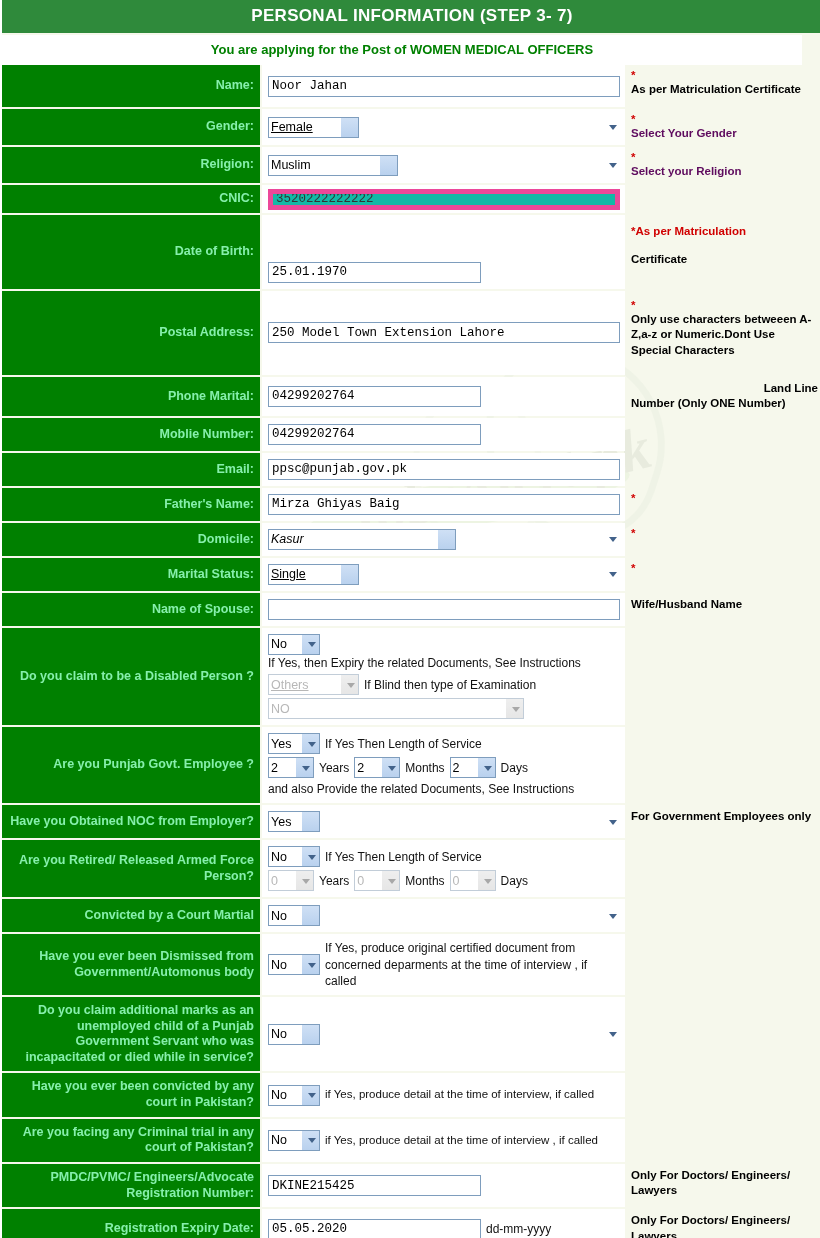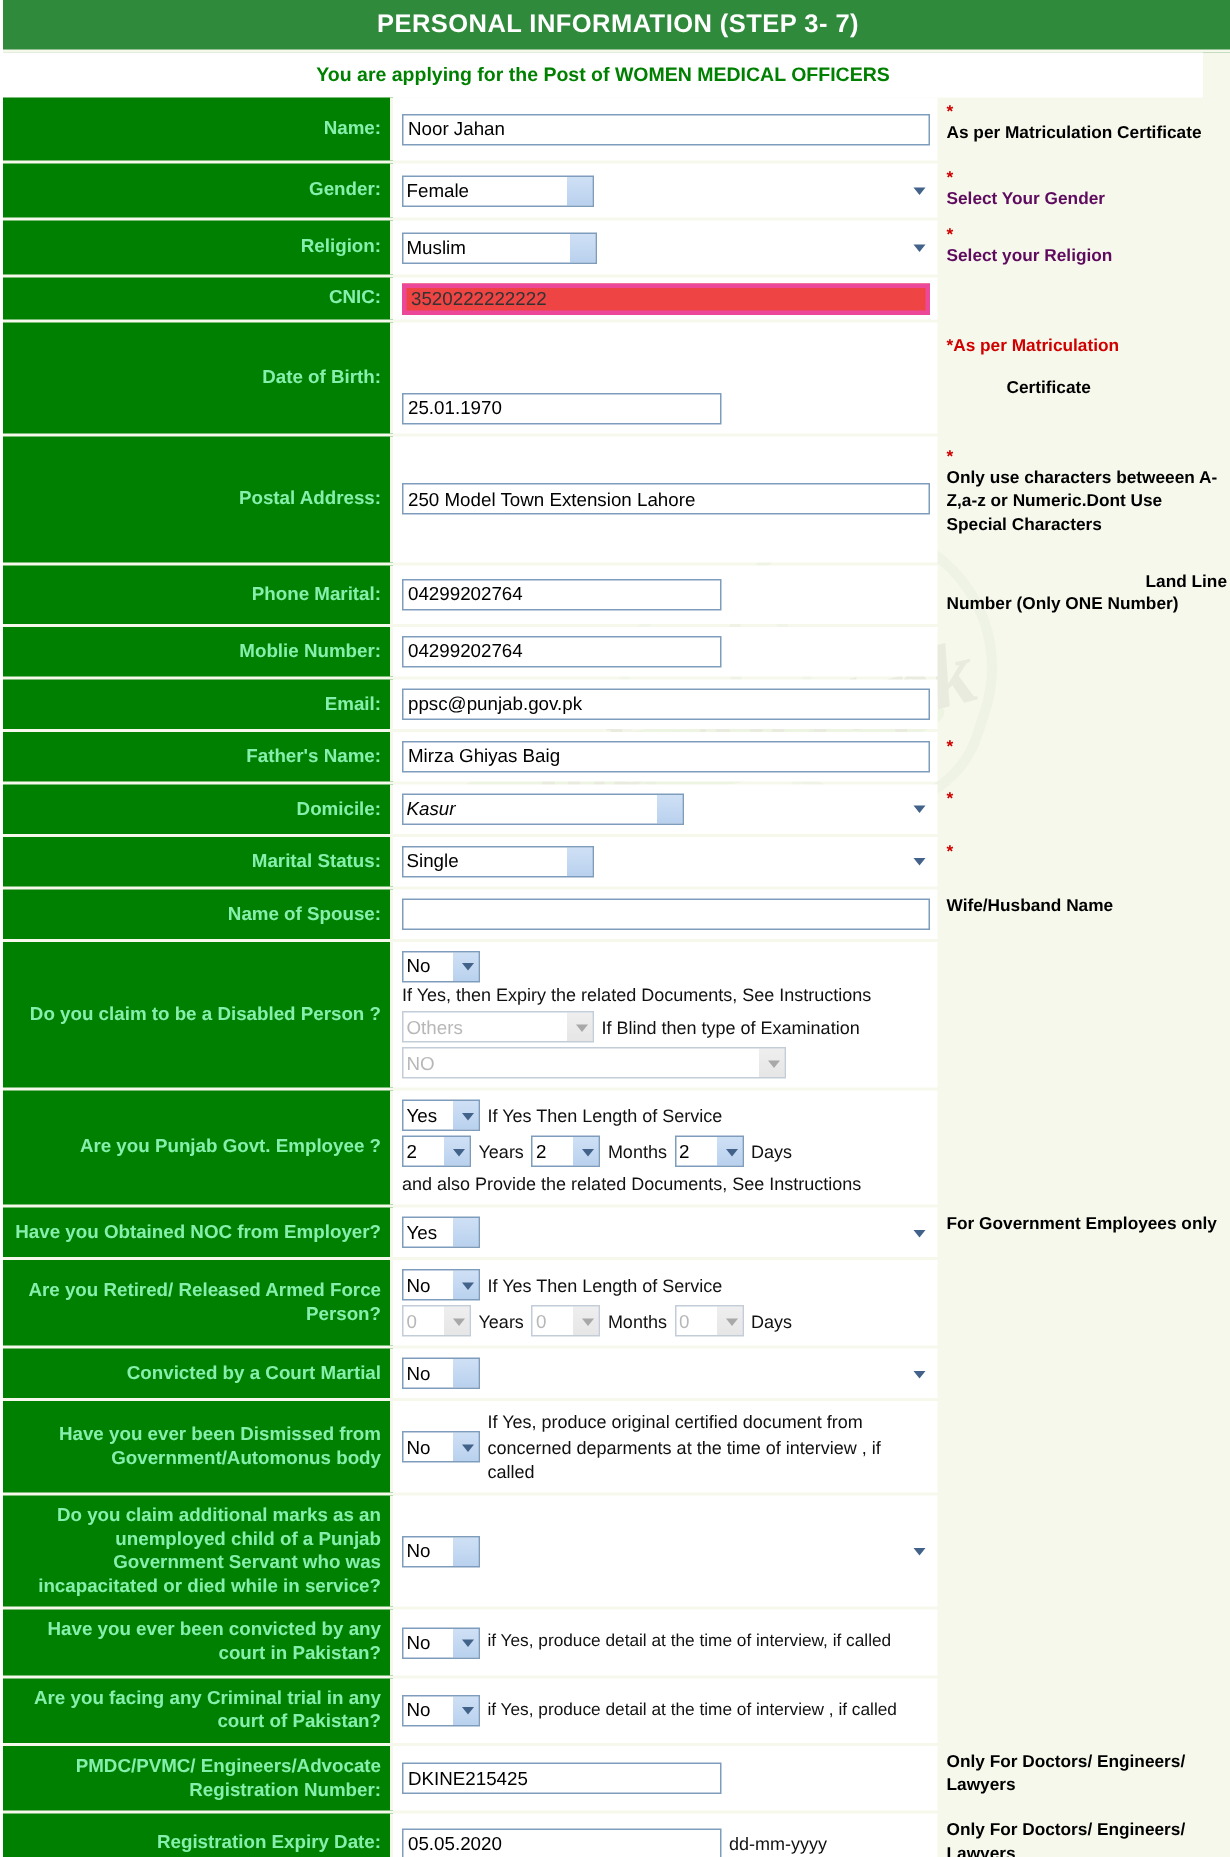--- a/index.html
+++ b/index.html
@@ -140,35 +140,35 @@
     display: flex;
     flex-direction: column;
     justify-content: flex-start;
   }
   .hint.purple { color: #5e0b5e; }
   .hint .star { color: #d00000; font-weight: bold; display:block; line-height: 1.1; }
   .hint .right { text-align: right; }
 
   
   input.txt {
-    font-family: Liberation Sans, sans-serif;
+    font-family: Liberation Mono, monospace;
     font-size: 12.5px;
     color: #000;
     padding: 2px 3px;
     border: 1px solid #7e9dbd;
     background: #fff;
     box-sizing: border-box;
     height: 21px;
   }
   input.txt.w-long { width: 352px; }
   input.txt.w-med  { width: 213px; }
   input.txt[disabled] {
-    background: #ef4444;
+    background: #14b8a6;
     color: #333;
-    border: 3px solid #ec4899;
+    border: 5px solid #ec4899;
   }
   select.sel {
     font-family: "Liberation Sans", sans-serif;
     font-size: 12.5px;
     color: #000;
     border: 1px solid #7e9dbd;
     background: #ffffff;
     height: 21px;
     box-sizing: border-box;
     padding: 1px 2px;
@@ -193,21 +193,21 @@
     margin-top: -2px;
     width: 0; height: 0;
     border-left: 4px solid transparent;
     border-right: 4px solid transparent;
     border-top: 5px solid #42628a;
     pointer-events: none;
   }
   .selwrap.dis .arrow { border-top-color: #a8a8a8; }
   select.w-s  { width: 52px; }
   select.w-xs { width: 46px; }
-  select.w-m  { width: 128px; }
+  select.w-m  { width: 91px; text-decoration: underline; }
   select.w-l  { width: 130px; }
   select.w-xl { width: 188px; font-style: italic; }
   select.w-xxl{ width: 256px; }
 
   .inline { display: flex; align-items: center; flex-wrap: wrap; gap: 0; }
   .inline > * { margin-right: 5px; }
   .note { font-size: 12px; color: #111; }
   .note.small { font-size: 11.5px; }
 </style>
 </head>
@@ -280,21 +280,21 @@
       </div>
     </div>
 
     <div class="row">
       <div class="lbl">Date of Birth:</div>
       <div class="fld" style="min-height:74px;justify-content:flex-end;">
         <input class="txt w-med" type="text" value="25.01.1970" style="">
       </div>
       <div class="hint" style="padding-top:10px;">
         <span class="star">*As per Matriculation</span>
-        <span style="margin-top:14px;margin-left:40px;">Certificate</span>
+        <span style="margin-top:14px;">Certificate</span>
       </div>
     </div>
 
     <div class="row">
       <div class="lbl">Postal Address:</div>
       <div class="fld" style="min-height:84px;">
         <input class="txt w-long" type="text" value="250 Model Town Extension Lahore" style="">
       </div>
       <div class="hint" style="padding-top:8px;">
         <span class="star">*</span>

